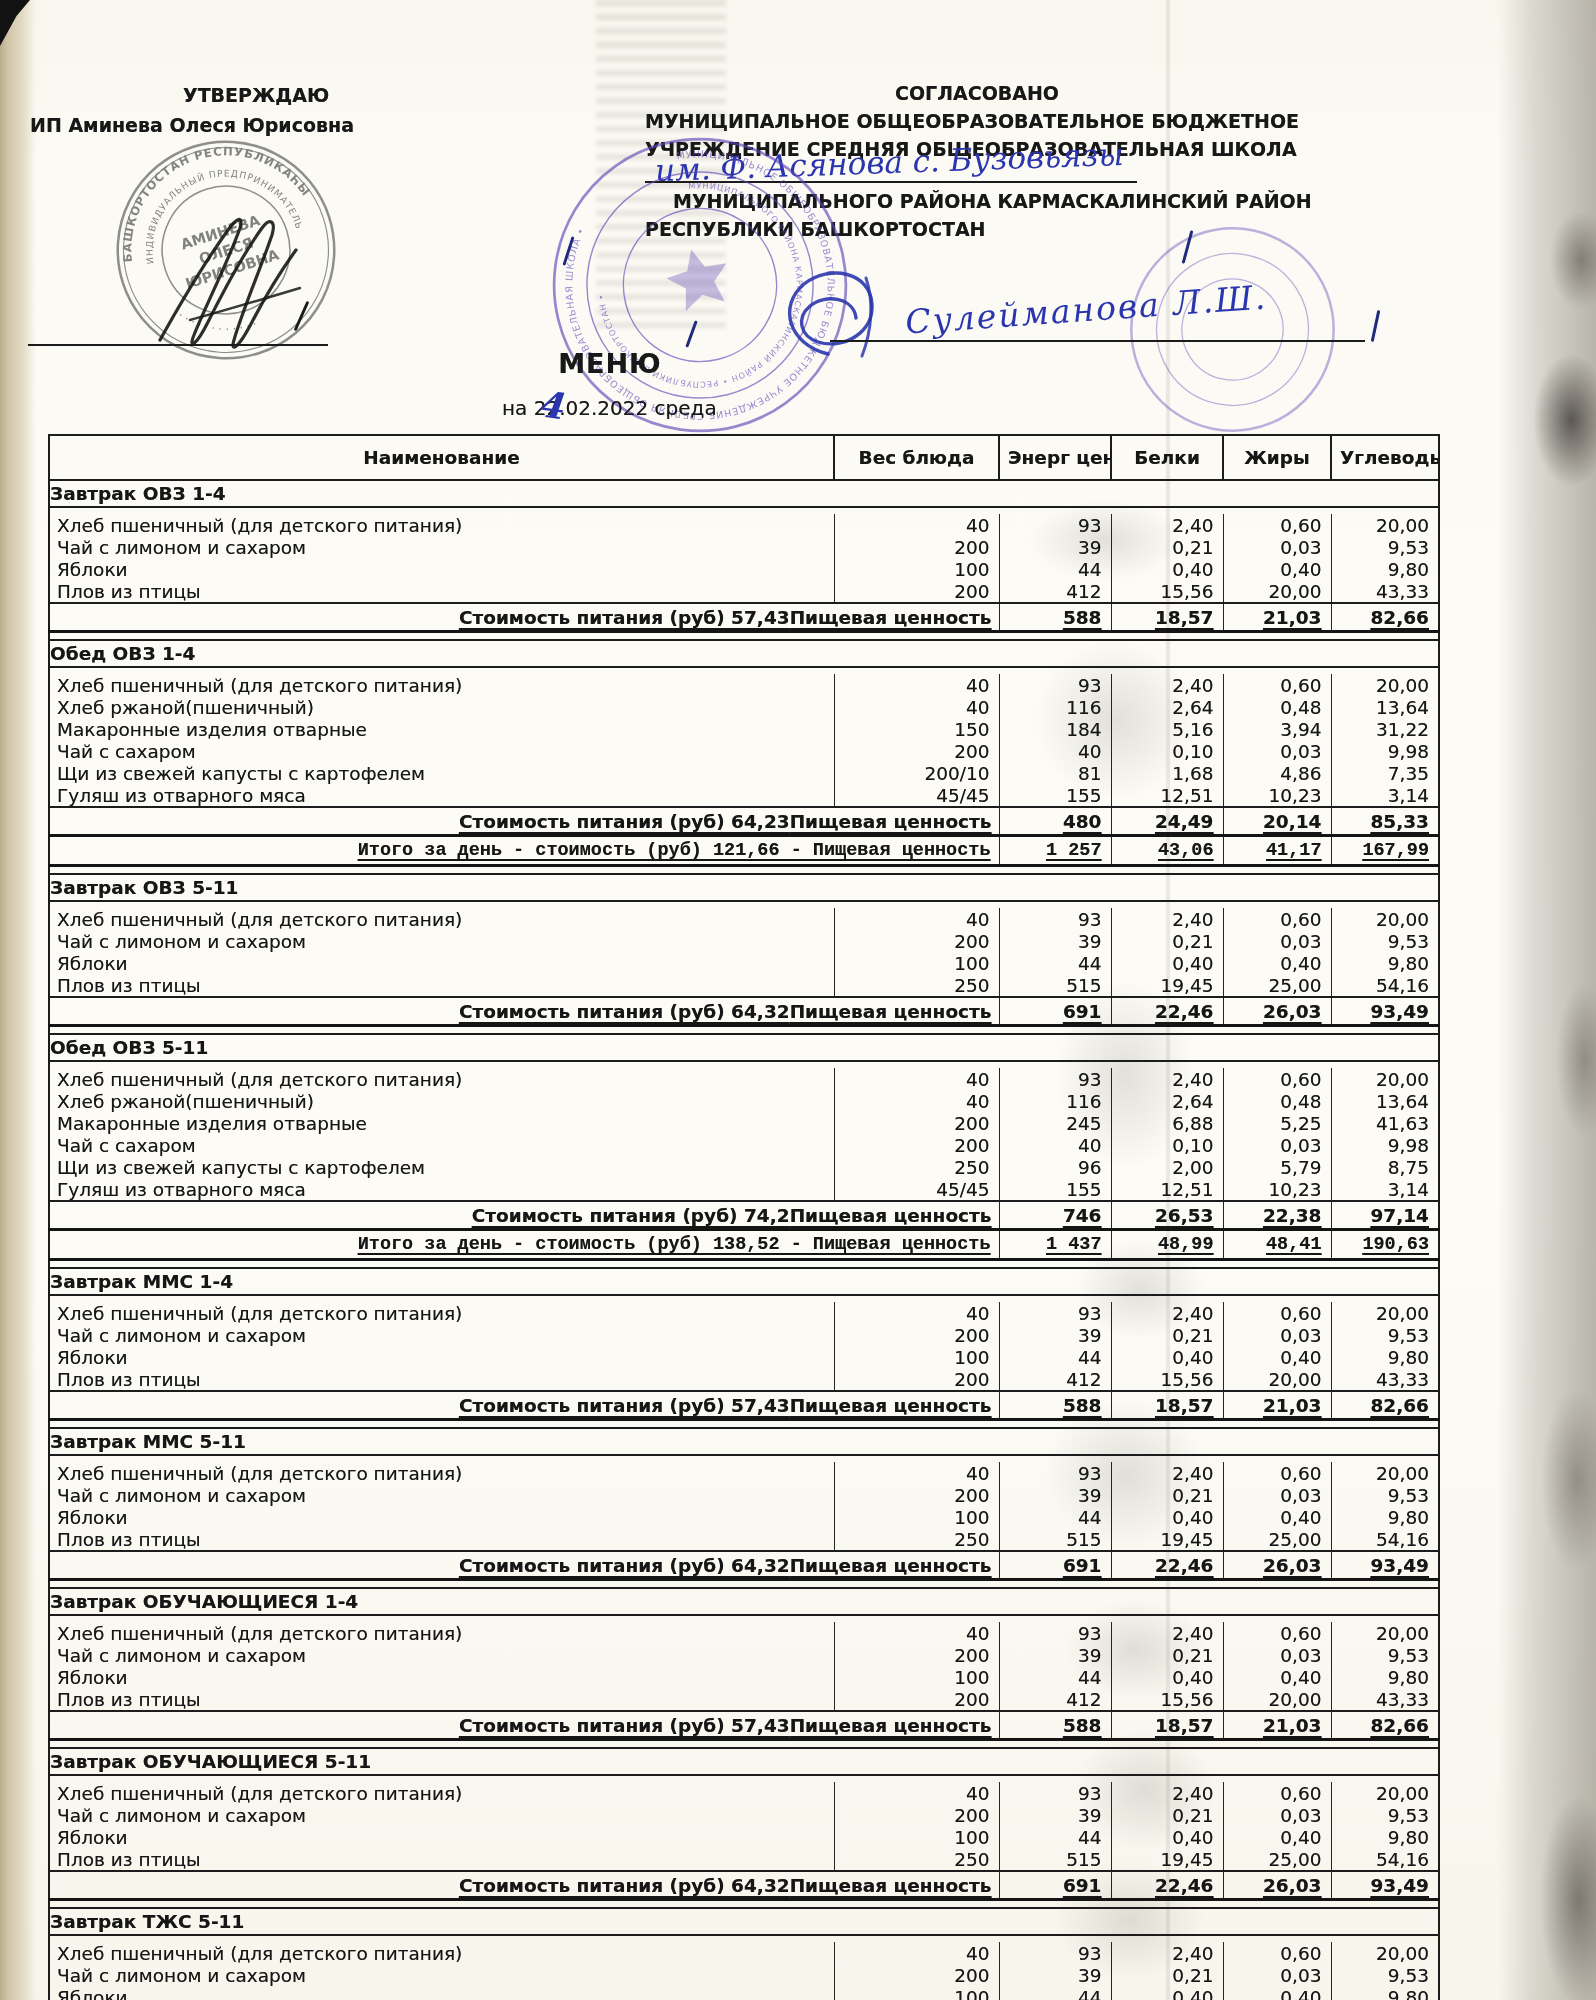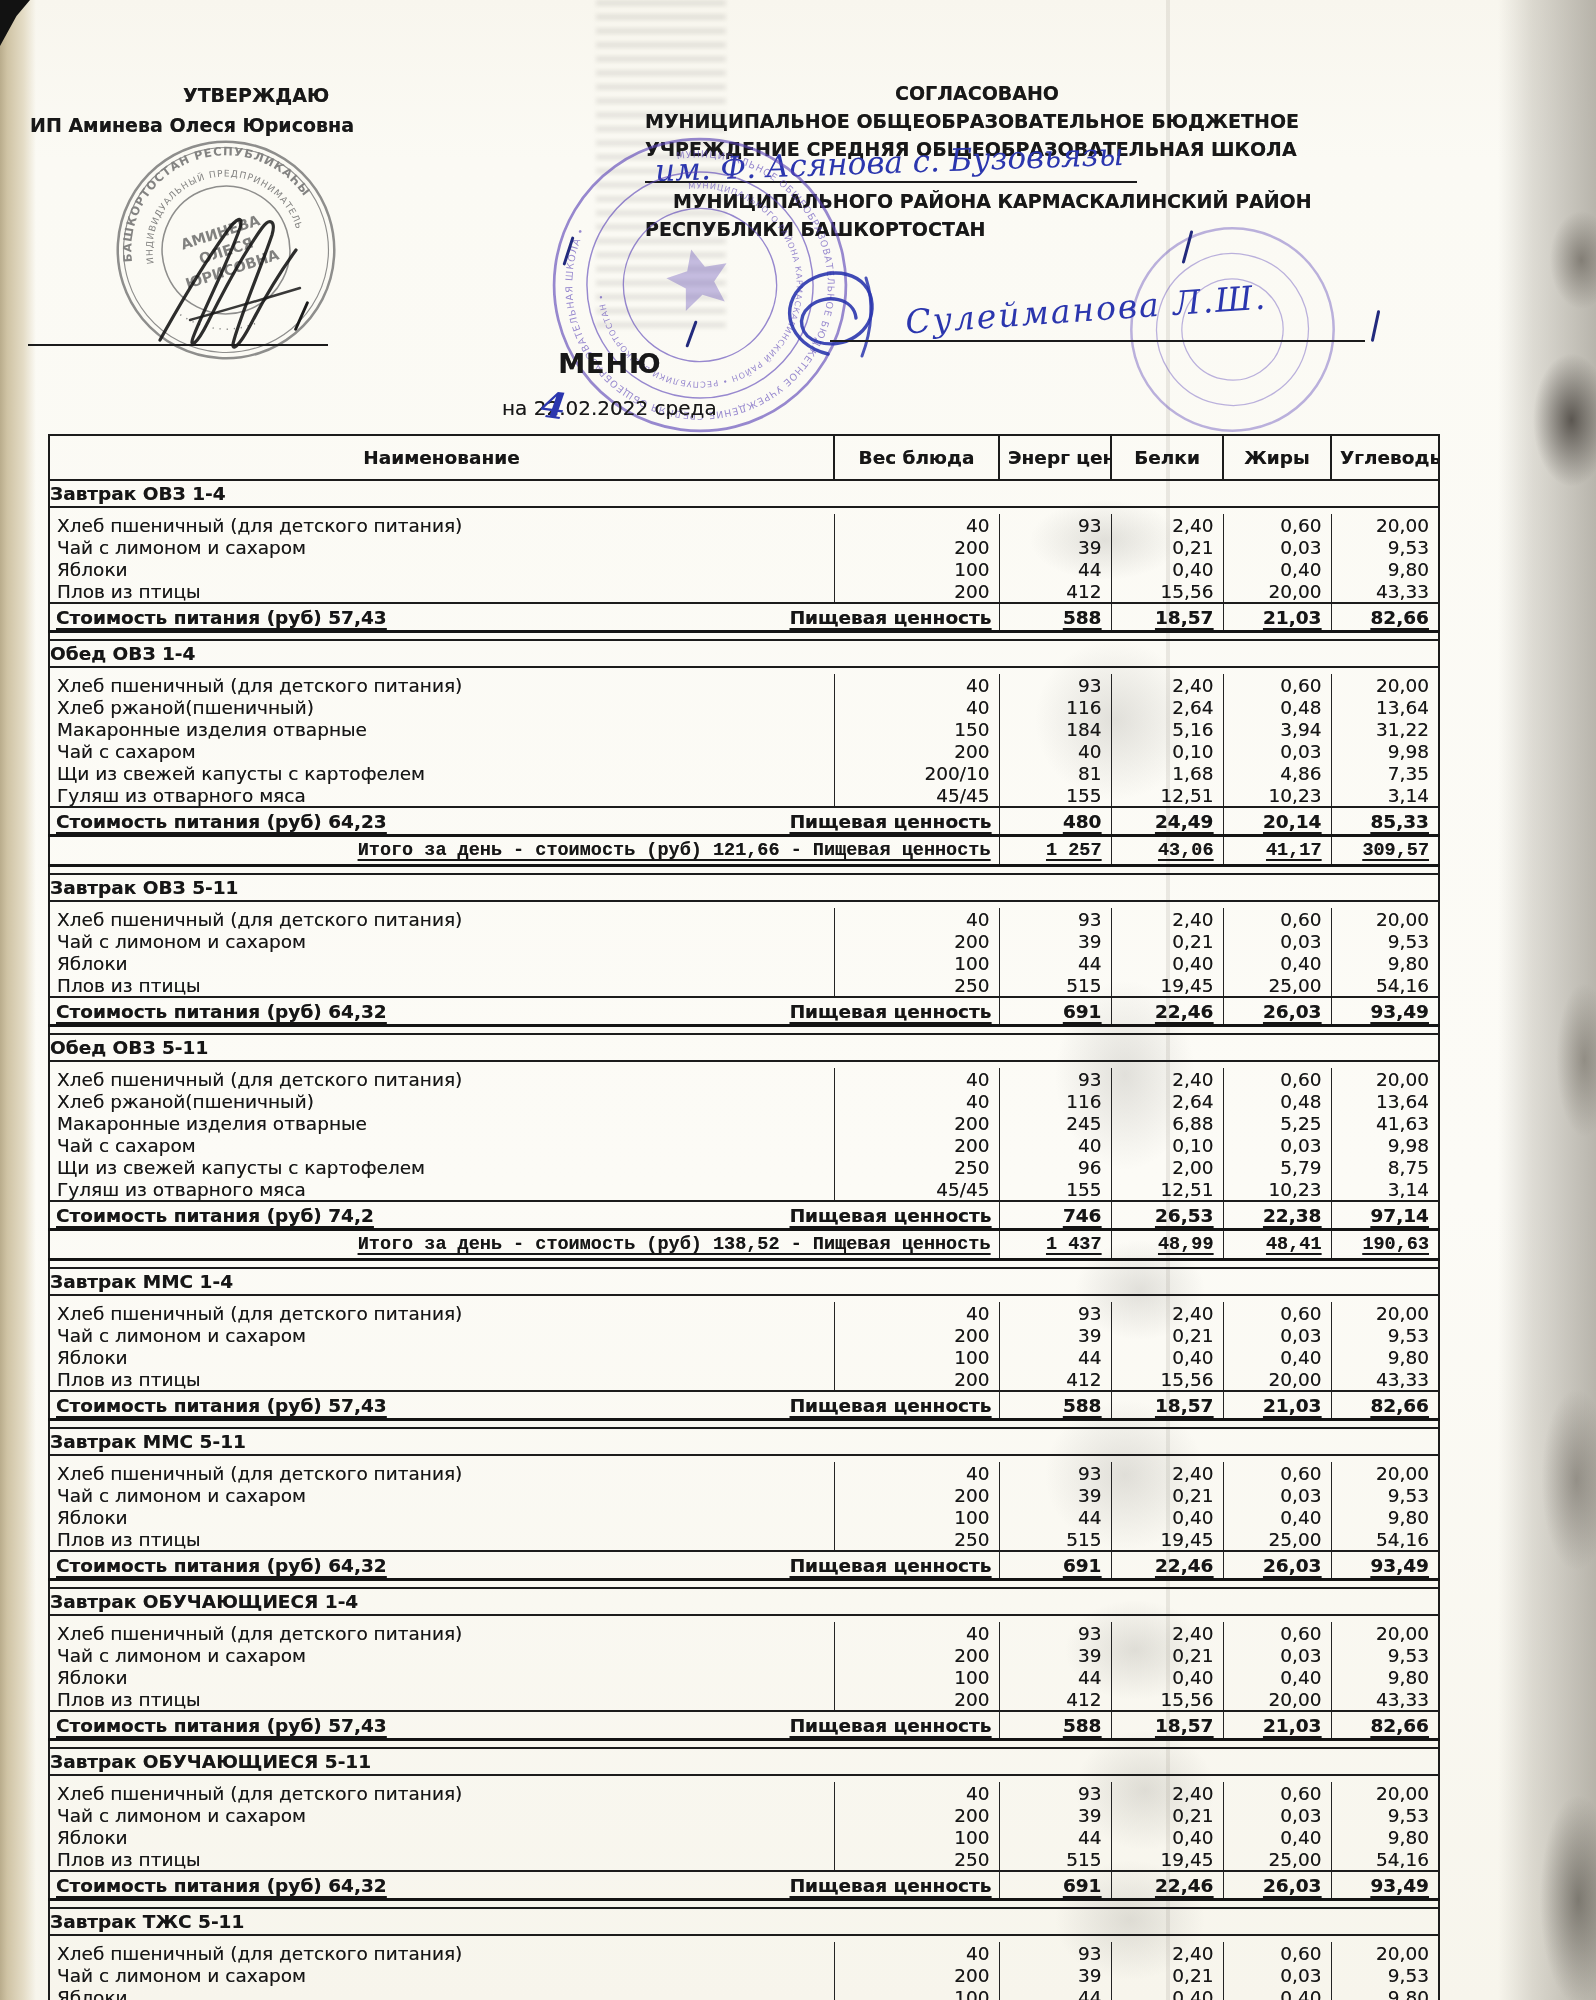--- a/index.html
+++ b/index.html
@@ -50,21 +50,21 @@
   .item-row td+td{border-left:1.8px solid #242424;}
   .name{padding-left:7px;text-align:left;}
   .num{text-align:right;padding-right:9px;}
   .b{font-weight:700;}
   .title-row td{height:25px;font-weight:700;
     border-top:2.4px solid #1c1c1c;border-bottom:2.4px solid #1c1c1c;}
   .summary-row td{border-top:2.4px solid #1c1c1c;border-bottom:3px solid #141414;font-weight:700;height:26px;}
   .summary-row td.num{border-left:1.8px solid #242424;}
   .total-row td{border-top:2.4px solid #1c1c1c;border-bottom:3px solid #141414;font-weight:700;height:27px;font-family:Liberation Mono, monospace;}
   .total-row td.num{border-left:1.8px solid #242424;}
-  .sl{display:flex;justify-content:space-between;padding:0 7px 0 6px;}
+  .sl{display:flex;justify-content:flex-end;padding:0 7px 0 6px;}
   .tot-left{text-align:right;padding-right:8px;}
   .u{text-decoration:underline;text-decoration-thickness:1.8px;text-underline-offset:4px;}
   .spacer td{border-left:none;border-right:none;}
   
   svg text{font-family:"DejaVu Sans","Liberation Sans",sans-serif;}
 </style>
 </head>
 <body>
 
 <div id="page">
@@ -299,21 +299,21 @@
           <td class="num b u">480</td>
           <td class="num b u">24,49</td>
           <td class="num b u">20,14</td>
           <td class="num b u">85,33</td>
         </tr>
         <tr class="total-row">
           <td class="tot-left u" colspan="2">Итого за день - стоимость (руб)  121,66   - Пищевая ценность</td>
           <td class="num b u">1 257</td>
           <td class="num b u">43,06</td>
           <td class="num b u">41,17</td>
-          <td class="num b u">309,57</td>
+          <td class="num b u">167,99</td>
         </tr>
         <tr class="spacer">
           <td colspan="6" style="height: 6px;"></td>
         </tr>
         <tr class="title-row">
           <td colspan="6">Завтрак ОВЗ 5-11</td>
         </tr>
         <tr class="spacer">
           <td colspan="6" style="height: 6px;"></td>
         </tr>

